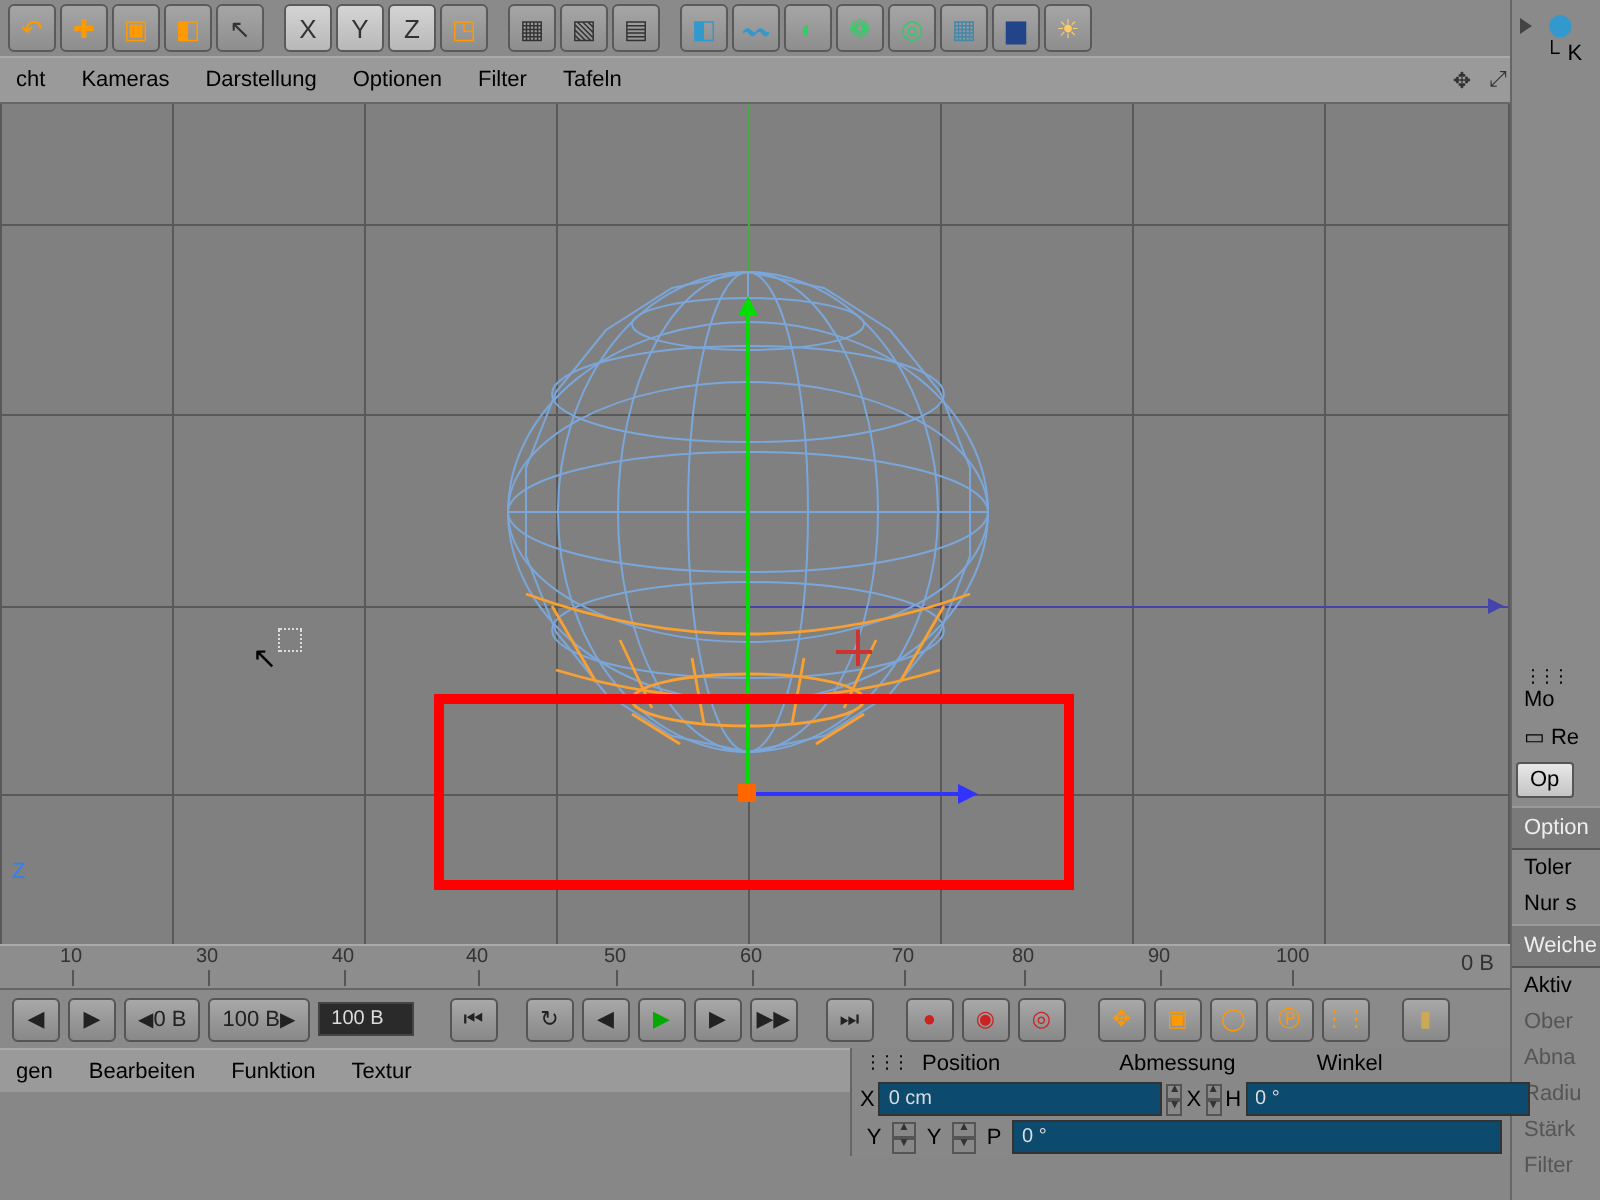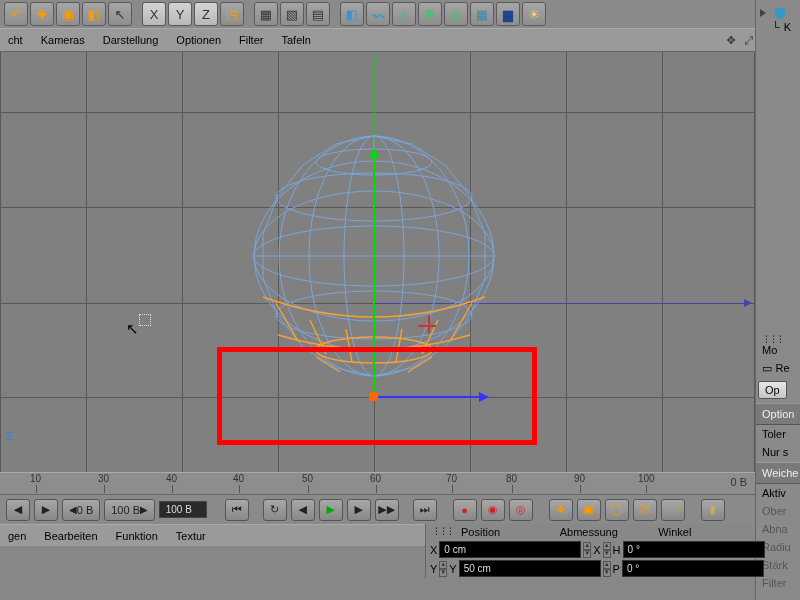--- a/index.html
+++ b/index.html
@@ -57,21 +57,21 @@
 .tb.play { color:#0a0; }
 .tb.orange2 { color:#f90; }
 
 .bottom-menu { position:absolute; left:0; top:524px; width:425px; height:22px; background:#9a9a9a; display:flex; align-items:center; gap:18px; padding:0 8px; border-top:1px solid #aaa; }
 
 .coord-panel { position:absolute; left:425px; top:524px; width:330px; background:#888; border-left:1px solid #666; }
 .coord-head { display:flex; padding:2px 6px; gap:8px; }
 .coord-head span { flex:1; color:#000; }
 .coord-row { display:flex; align-items:center; padding:1px 4px; gap:2px; }
 .coord-row .lbl { width:14px; color:#000; text-align:center; }
-.coord-input { flex:1; background:#000000; color:#ddd; border:1px solid #333; padding:2px 4px; font-size:10px; }
+.coord-input { flex:1; background:#0c4a6e; color:#ddd; border:1px solid #333; padding:2px 4px; font-size:10px; }
 .spinner { width:12px; display:flex; flex-direction:column; }
 .sp { height:8px; background:#888; border:1px solid #555; font-size:6px; text-align:center; line-height:5px; cursor:pointer; color:#333; }
 
 .drag-icon { font-size:9px; letter-spacing:-2px; }
 </style>
 </head>
 <body>
 
 <div class="toolbar-top">
   <div class="tool-btn orange">↶</div>
@@ -282,21 +282,20 @@
     <input class="coord-input" value="0 °" style="">
 
   </div>
   <div class="coord-row">
     <span class="lbl">Y</span>
     <div class="spinner">
         <div class="sp">▲</div>
         <div class="sp">▼</div>
       </div>
     <span class="lbl">Y</span>
-    <input class="coord-input" value="50 cm" style="">
     <div class="spinner">
         <div class="sp">▲</div>
         <div class="sp">▼</div>
       </div>
     <span class="lbl">P</span>
     <input class="coord-input" value="0 °" style="">
 
   </div>
 </div>
 

